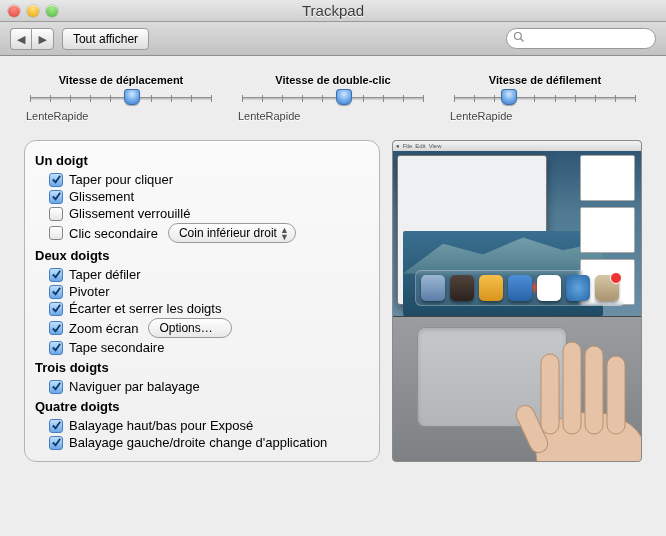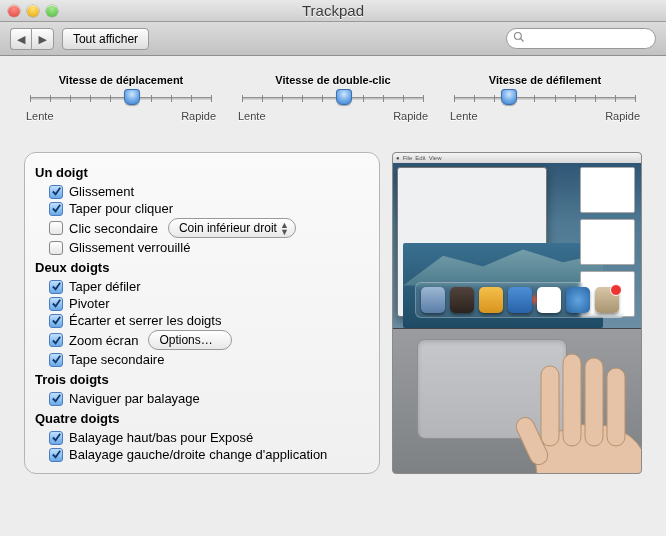--- a/index.html
+++ b/index.html
@@ -80,21 +80,21 @@
     box-shadow: inset 0 1px 1px rgba(0,0,0,.25);
   }
   .ticks { position: absolute; left: 0; right: 0; top: 3px; height: 14px; display: flex; justify-content: space-between; }
   .tick { width: 1px; height: 7px; background: #888; margin-top: 4px; }
   .thumb {
     position: absolute; top: 1px; width: 16px; height: 16px; margin-left: -8px;
     background: radial-gradient(circle at 50% 30%, #cfe7ff, #6fa9e8 55%, #3e7cc8);
     border: 1px solid #3a6fb0; border-radius: 3px 3px 6px 6px;
     box-shadow: 0 1px 1px rgba(0,0,0,.3);
   }
-  .slider-labels { display: flex; justify-content: space-between; font-size: 11px; color: #444; margin: 2px 2px 16px 2px; text-shadow: 0 1px 0 #fff; }
+  .slider-labels { display: flex; justify-content: flex-start; font-size: 11px; color: #444; margin: 2px 2px 4px 2px; text-shadow: 0 1px 0 #fff; }
 
   .lower { display: flex; gap: 12px; }
   .options {
     width: 356px;
     background: linear-gradient(#fafafa, #f0f0f0);
     border: 1px solid #b5b5b5;
     border-radius: 12px;
     padding: 8px 10px 10px 10px;
     box-shadow: inset 0 1px 0 #fff;
   }
@@ -278,41 +278,41 @@
   <div class="lower">
     <div class="options">
 
       <div class="section-h">Un doigt</div>
       <div class="row">
         <span class="chk checked">
             <svg viewBox="0 0 12 12">
               <polyline points="2,6 5,9 10,2" fill="none" stroke="#103a6b" stroke-width="2"></polyline>
             </svg>
           </span>
+        <span>Taper pour cliquer</span>
+      </div>
+      <div class="row">
+        <span class="chk checked">
+            <svg viewBox="0 0 12 12">
+              <polyline points="2,6 5,9 10,2" fill="none" stroke="#103a6b" stroke-width="2"></polyline>
+            </svg>
+          </span>
         <span>Glissement</span>
       </div>
       <div class="row">
-        <span class="chk checked">
-            <svg viewBox="0 0 12 12">
-              <polyline points="2,6 5,9 10,2" fill="none" stroke="#103a6b" stroke-width="2"></polyline>
-            </svg>
-          </span>
-        <span>Taper pour cliquer</span>
+        <span class="chk"></span>
+        <span>Glissement verrouillé</span>
       </div>
       <div class="row">
         <span class="chk"></span>
         <span>Clic secondaire</span>
         <span class="pill">
           <span>Coin inférieur droit</span>
           <span class="chev">▲<br>▼</span>
         </span>
-      </div>
-      <div class="row">
-        <span class="chk"></span>
-        <span>Glissement verrouillé</span>
       </div>
 
       <div class="section-h">Deux doigts</div>
       <div class="row">
         <span class="chk checked">
             <svg viewBox="0 0 12 12">
               <polyline points="2,6 5,9 10,2" fill="none" stroke="#103a6b" stroke-width="2"></polyline>
             </svg>
           </span>
         <span>Taper défiler</span>

